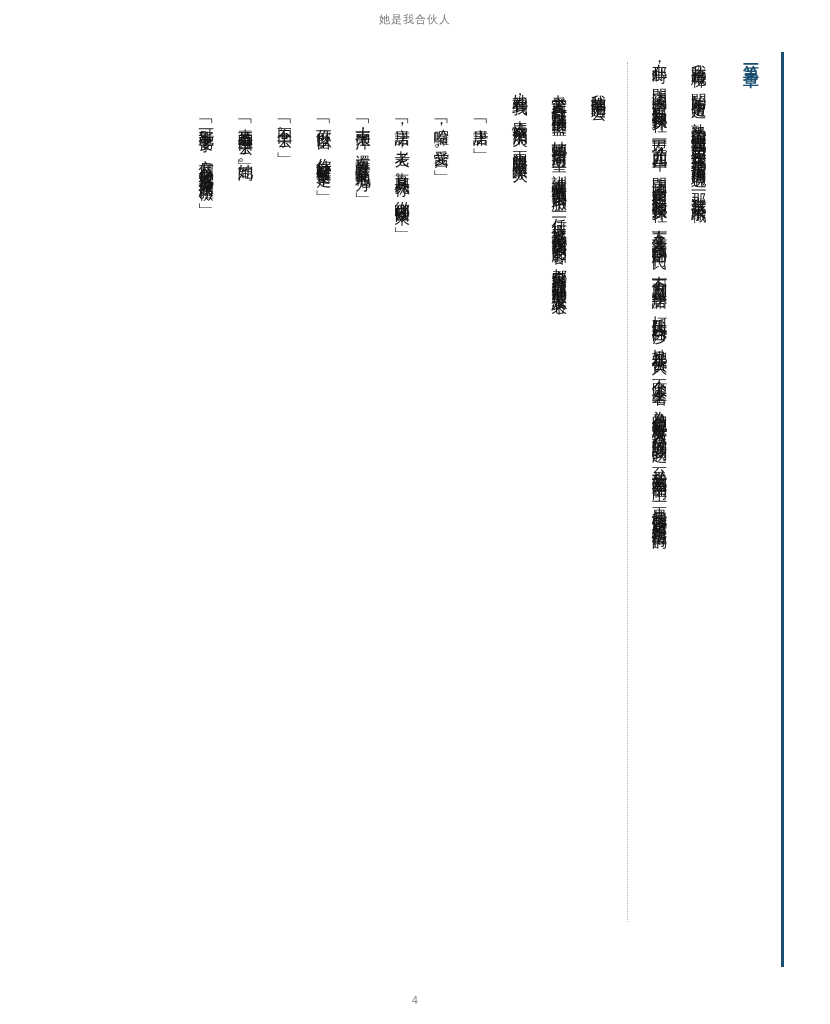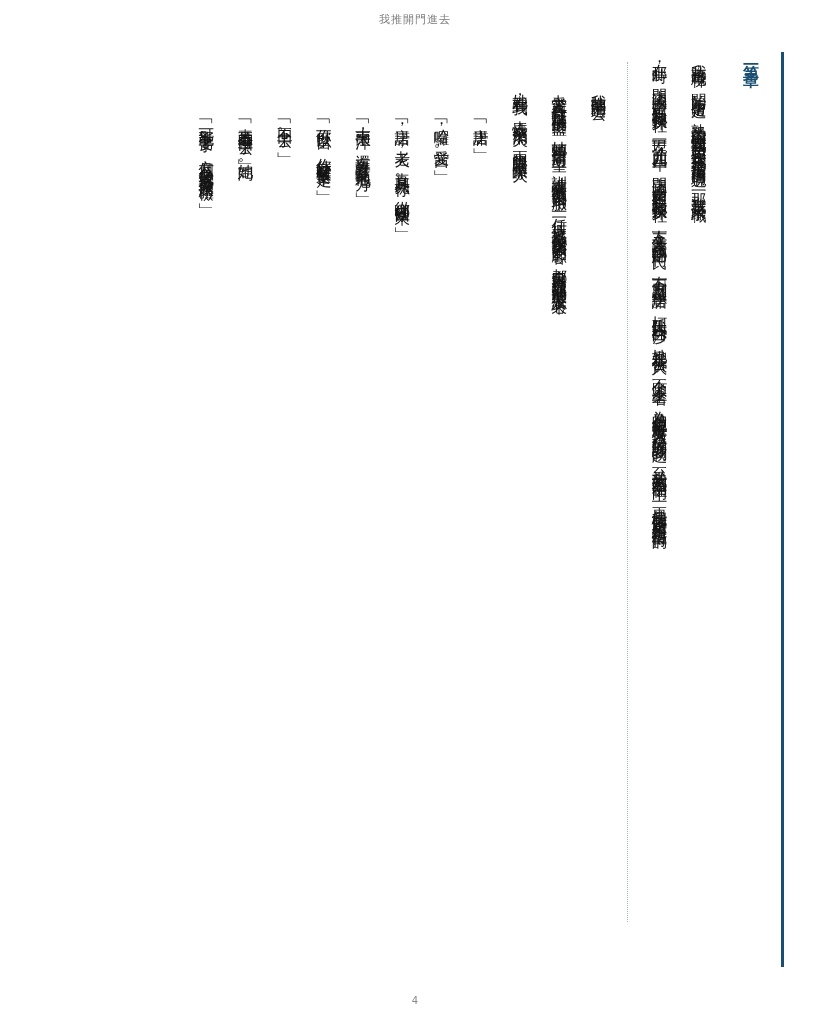--- a/index.html
+++ b/index.html
@@ -113,21 +113,21 @@
     flex: 0 0 auto;
     align-self: flex-start;
     margin-top: 10px;
   }
 </style>
 </head>
 <body>
 
 <div class="page">
 
-  <div class="running-head">我推開門進去</div>
+  <div class="running-head">她是我合伙人</div>
 
   <div class="body-area">
 
     <div class="chapter-rule"></div>
 
     <div class="col chapter-title">第一章</div>
 
     <div class="col para">我跨出電梯，開始步向走道。熟悉的環境使我回想起第一次我來到這條走道的境遇。那一次我是來求職。</div>
 
     <div class="col para">在那時，門上漆的字是「柯氏私家偵探社」。現在一一一九四四年，門上漆的是「柯賴二氏私家偵探社」。左下方又漆著較小的「柯氏」，右下方則是「賴唐諾」。柯氏代表柯白莎。她是我合伙人，不願漆上全名，為的是免得解釋女人做這一行的許多問題。至於我的名字仍在門上，更使我確定回來是絕對值得的。</div>

